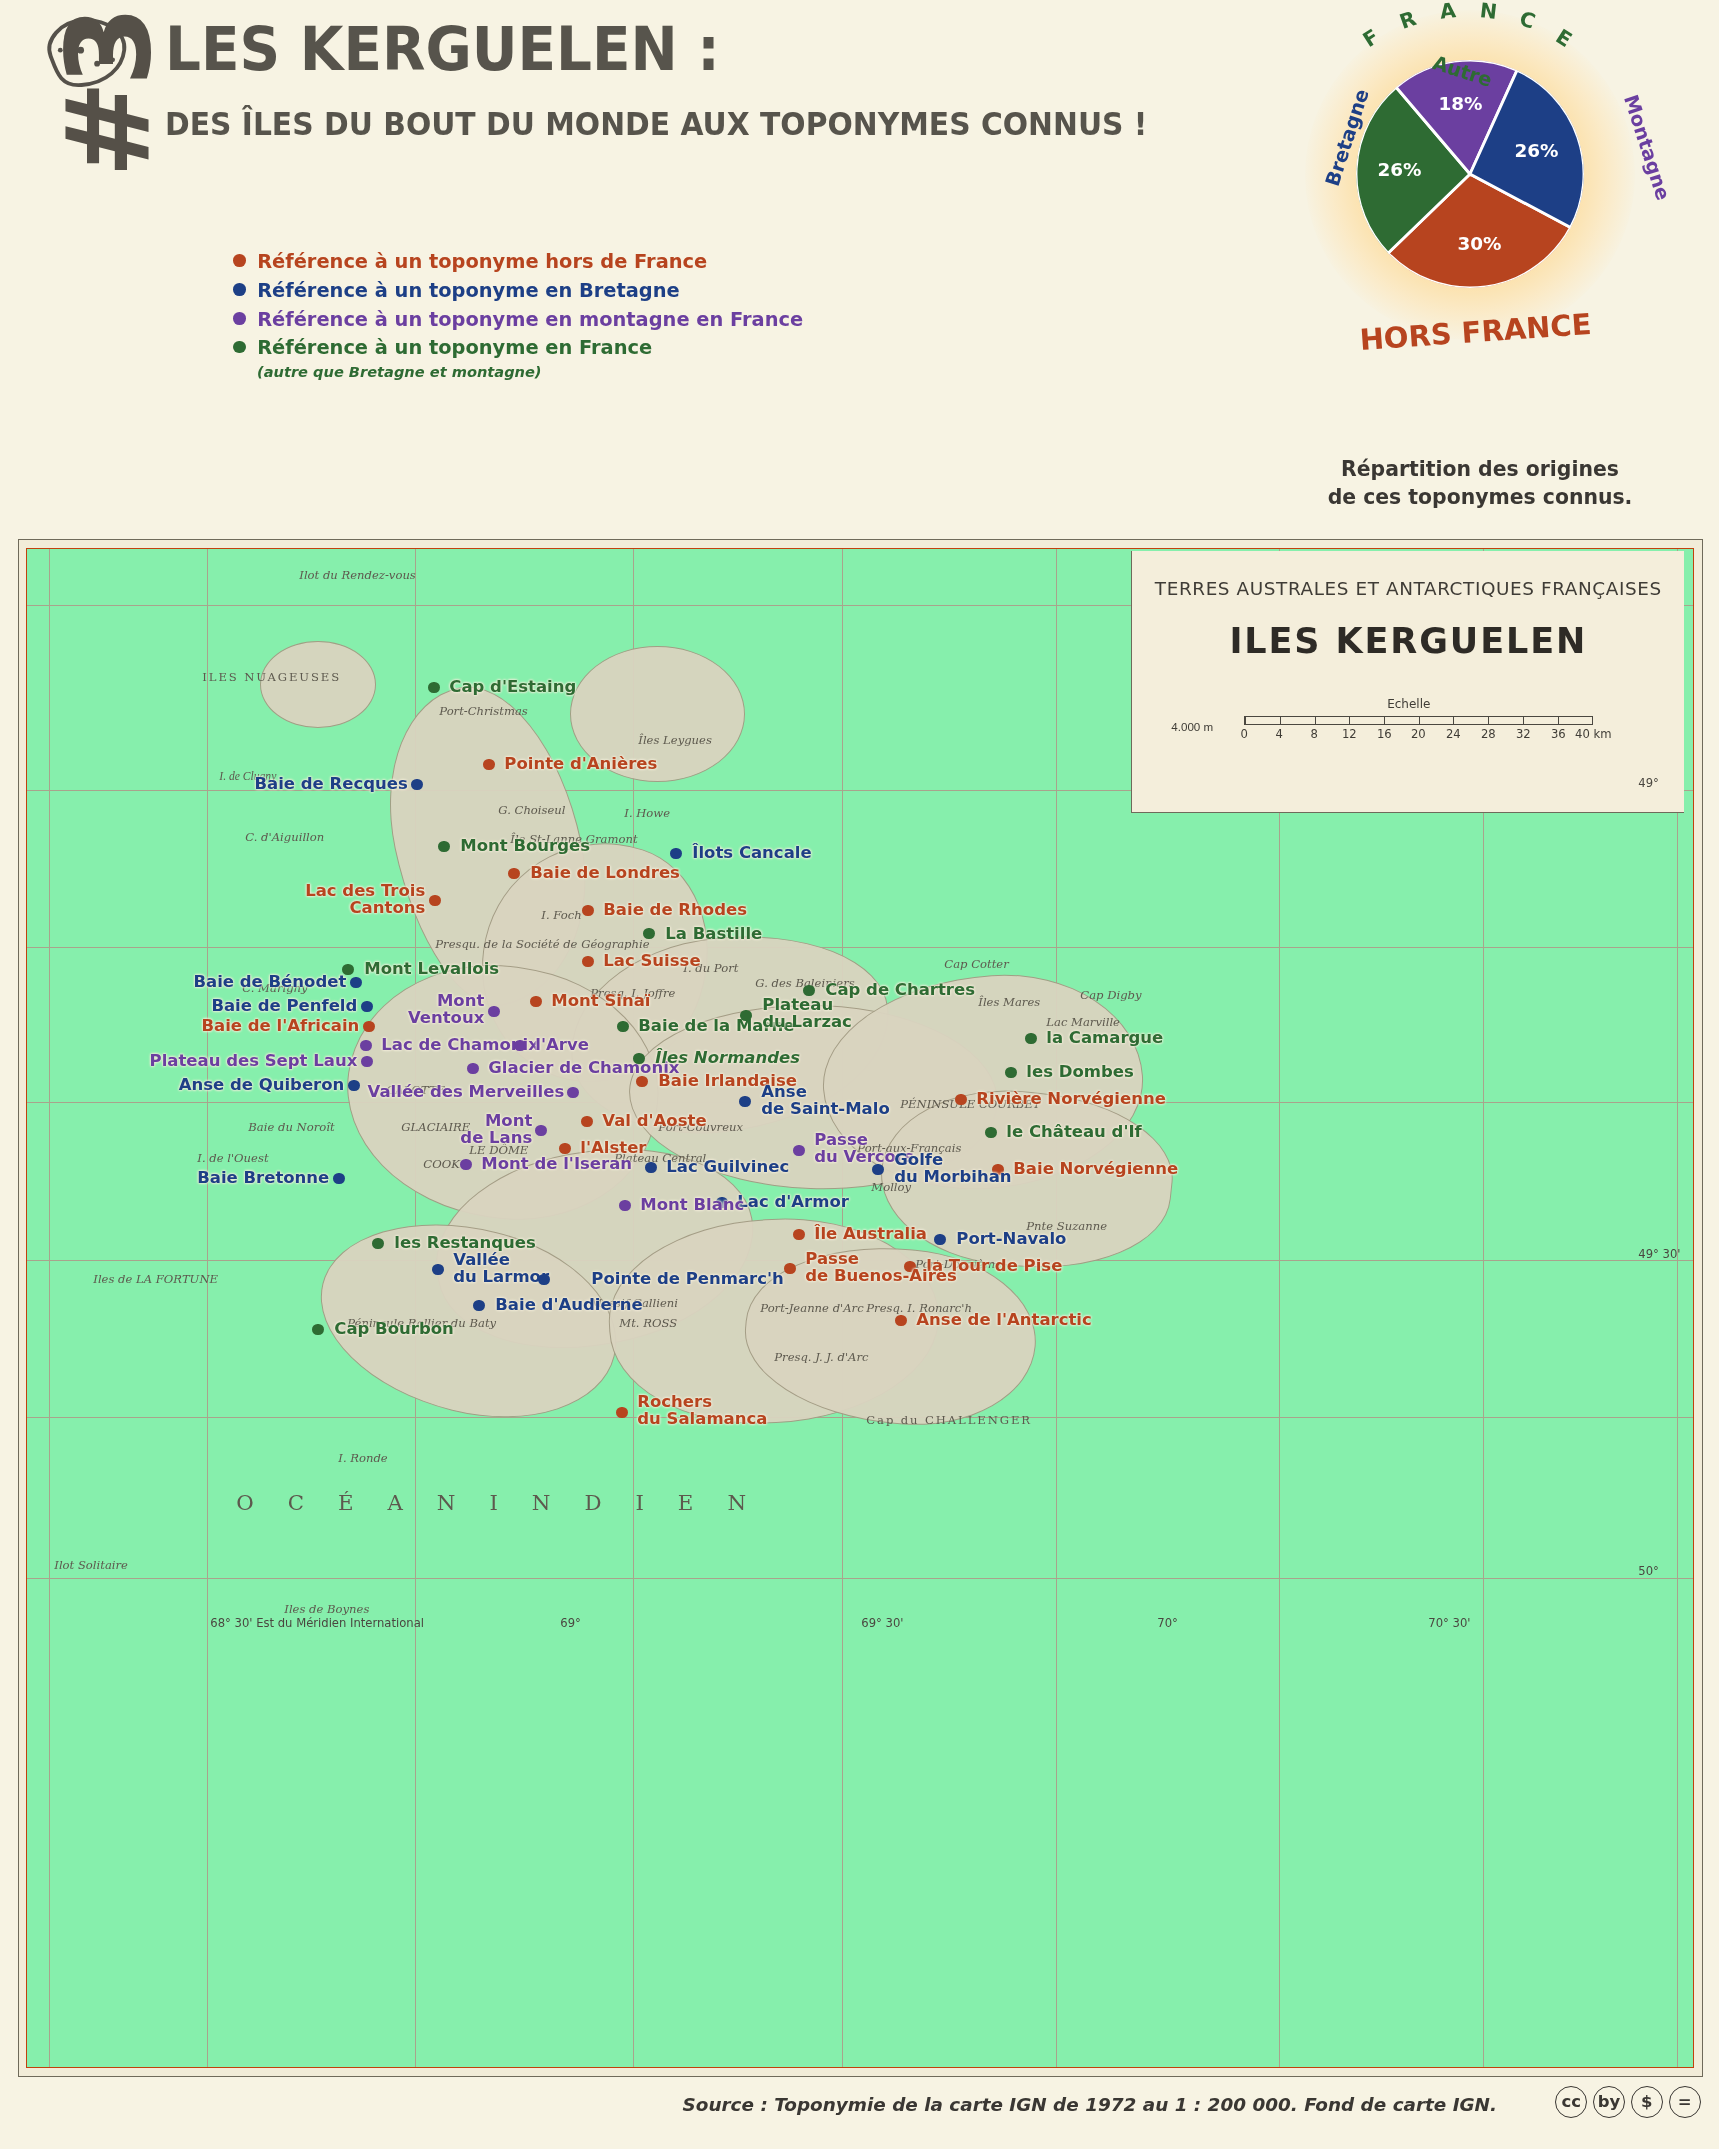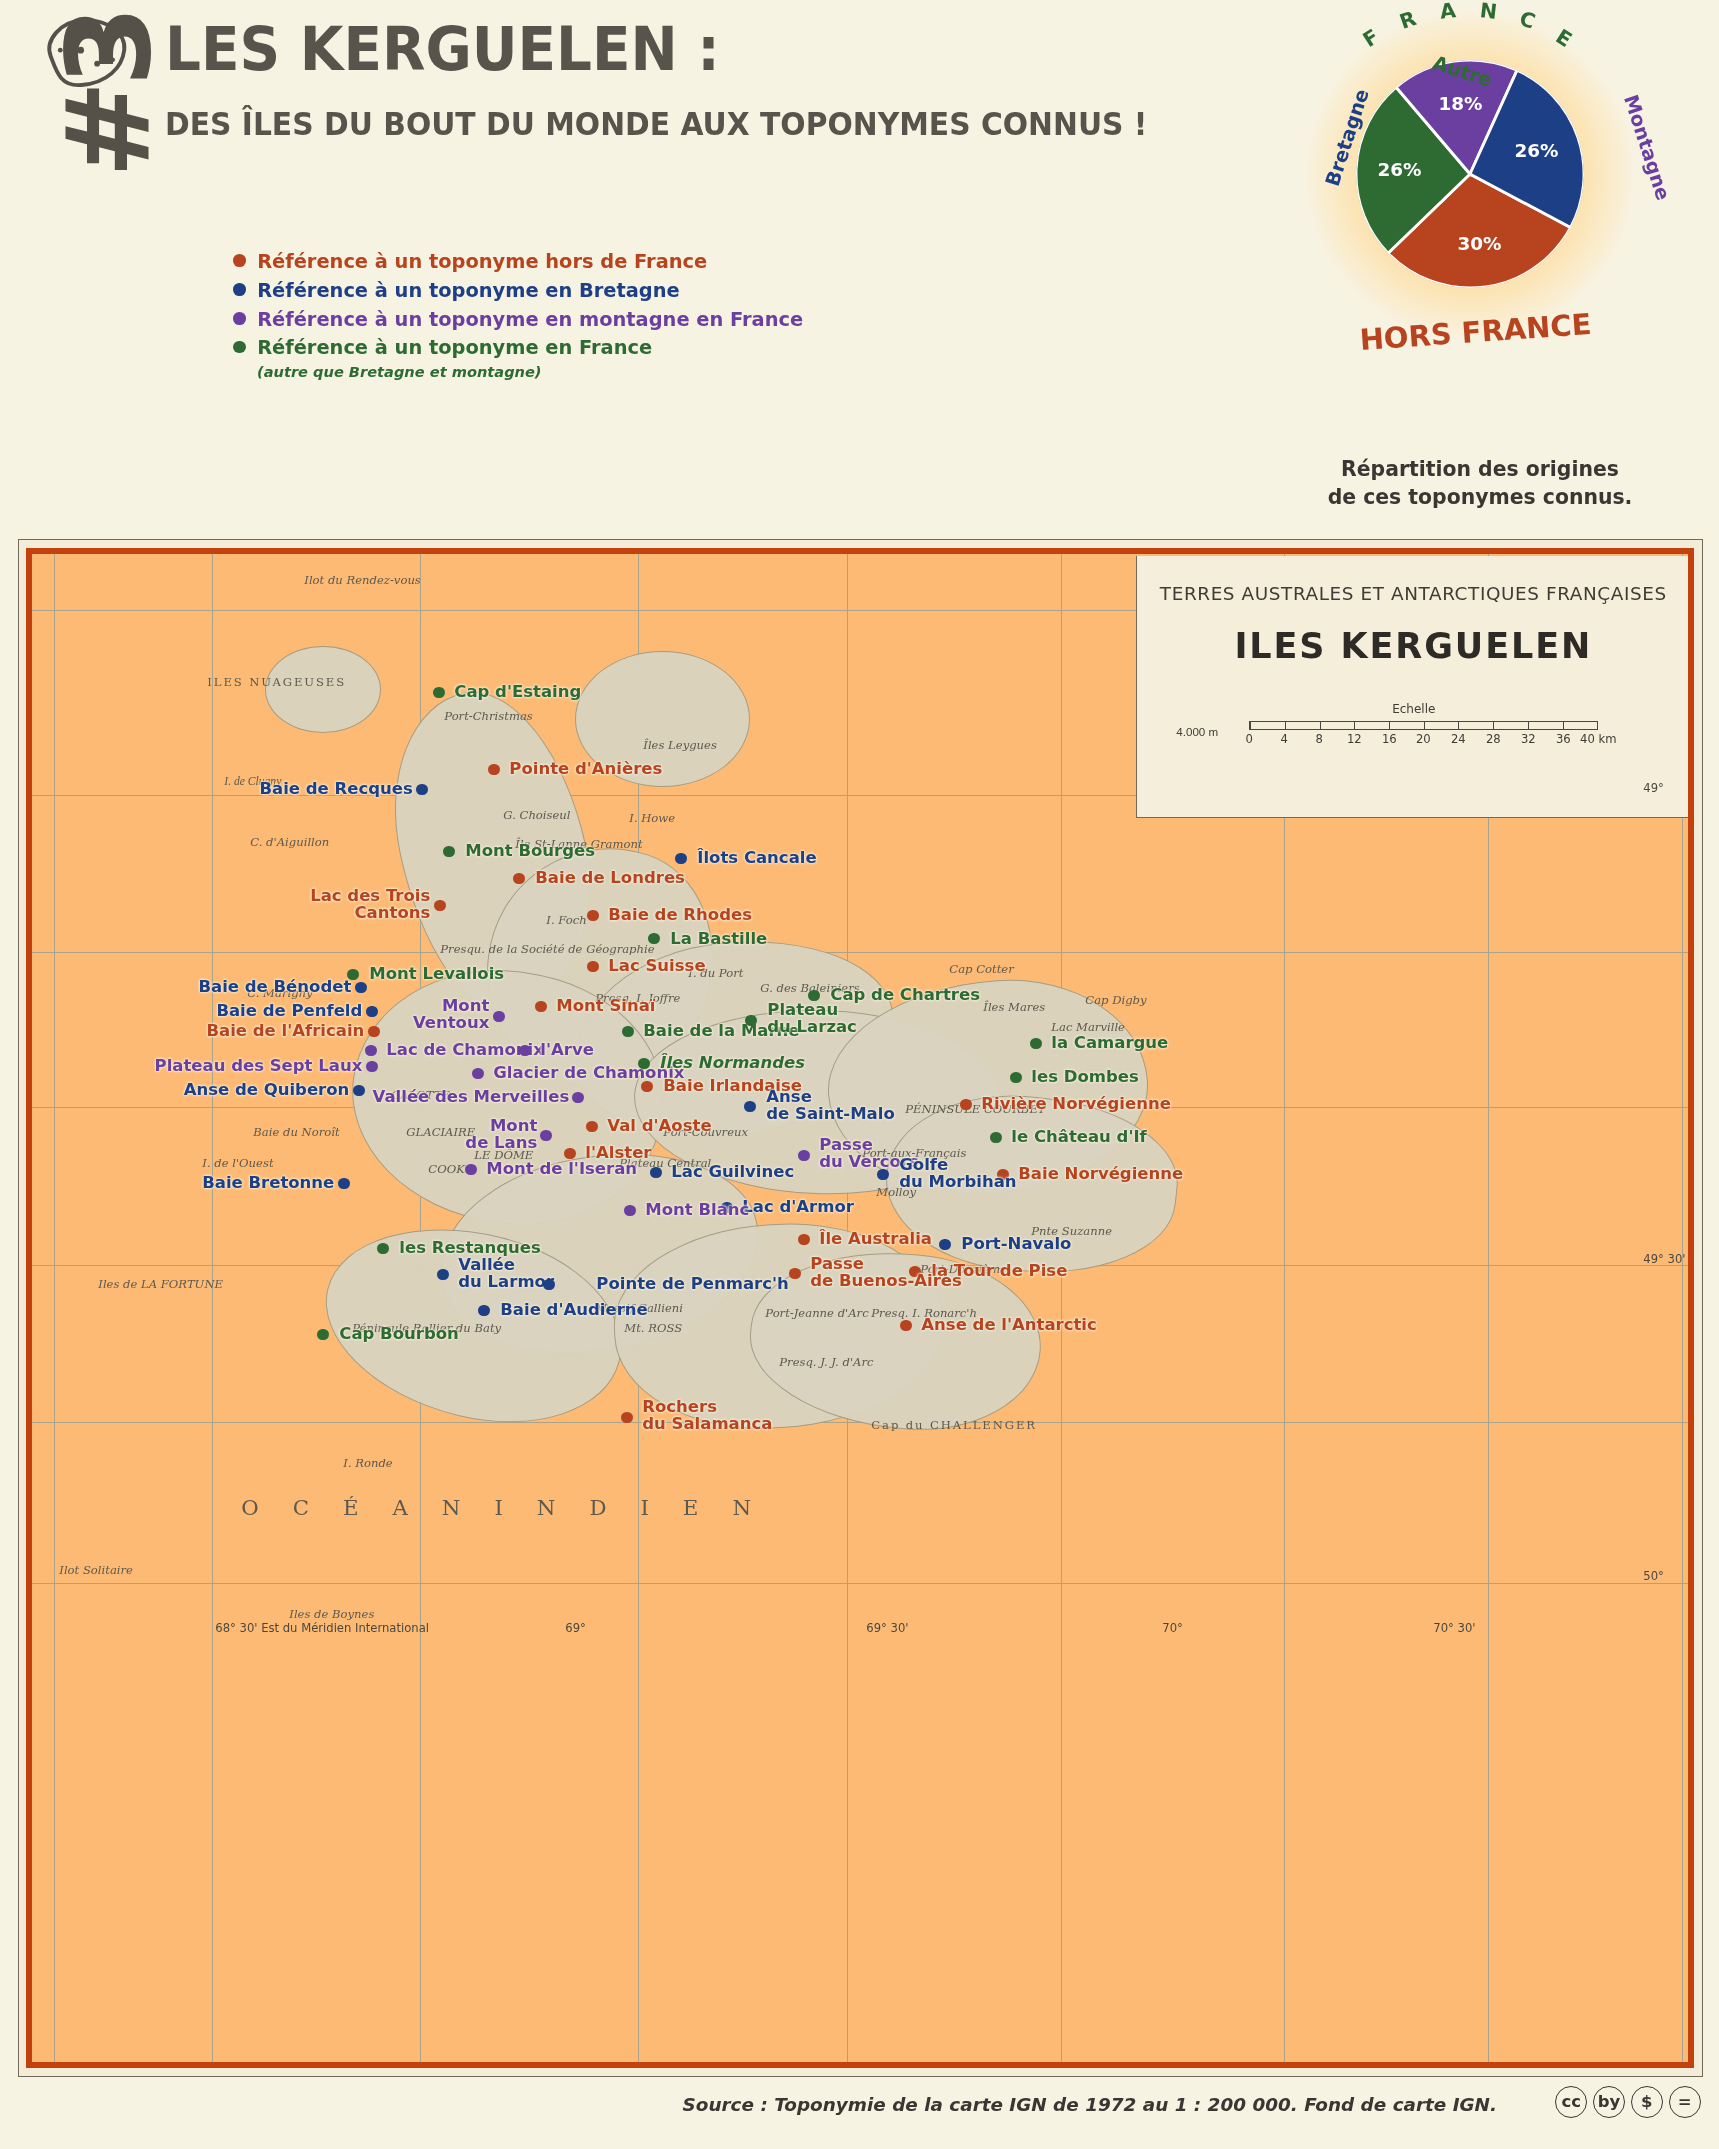--- a/index.html
+++ b/index.html
@@ -197,22 +197,22 @@
     position: absolute;
     left: 17.5px; top: 539px;
     width: 1685px; height: 1538px;
     background: #f2ecd8;
     border: 1.9px solid #6f6a5a;
   }
   #map-inner {
     position: absolute;
     left: 7.8px; top: 7.8px;
     right: 7.8px; bottom: 7.8px;
-    background: #fdba74;
-    border: 6px solid #c2410c;
+    background: #86efac;
+    border: 1px solid #c2410c;
     overflow: hidden;
   }
   .graticule-h, .graticule-v {
     position: absolute;
     background: #a9a38c;
   }
   .graticule-h { height: 1px; left: 0; right: 0; }
   .graticule-v { width: 1px; top: 0; bottom: 0; }
 
   .land {

